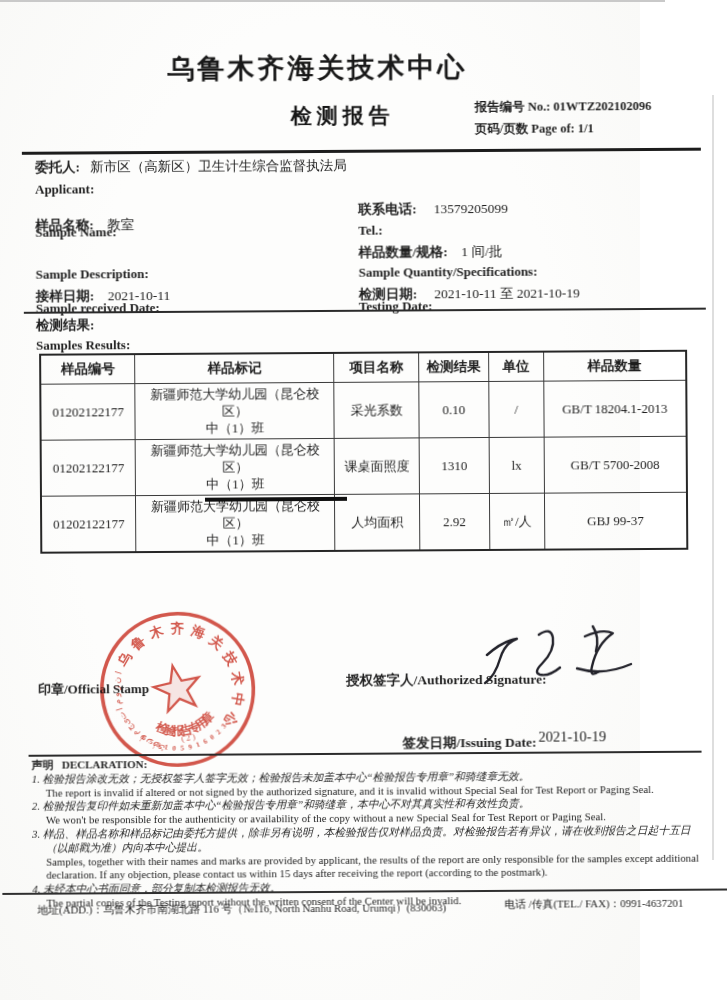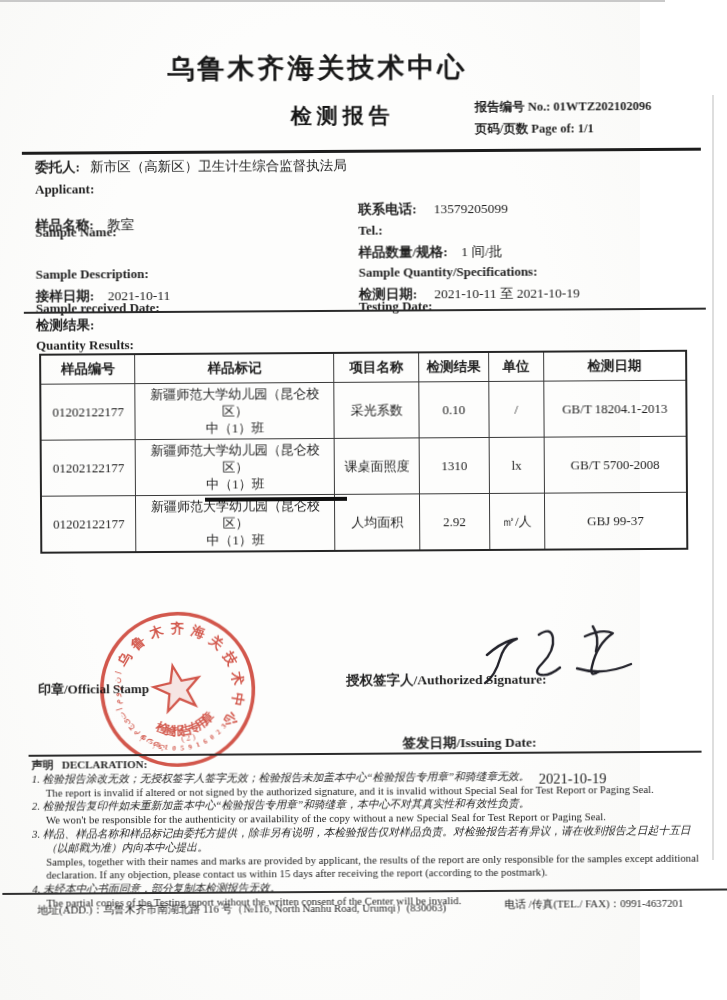--- a/index.html
+++ b/index.html
@@ -45,21 +45,21 @@
     border:1.4px solid #3a3a3a;text-align:center;vertical-align:middle;
     padding:2px 3px;
   }
   table.results{border:2px solid #262626;}
   table.results th{font-weight:bold;height:24px;font-size:13.5px;}
   table.results td{height:40px;}
   .pre{white-space:pre-line;line-height:17px;}
   .stamp-label{left:37px;top:679px;font-size:13px;font-weight:bold;}
   .sig-label{left:345px;top:672px;font-size:13.5px;font-weight:bold;}
   .date-label{left:390px;top:735px;font-size:13.5px;font-weight:bold;margin-left:11px;}
-  .date-val{left:537px;top:730px;font-size:14.5px;margin-top:42px;}
+  .date-val{left:537px;top:730px;font-size:14.5px;}
   .seal{position:absolute;left:93px;top:605px;width:167px;height:167px;
         opacity:.9;mix-blend-mode:multiply;}
   .signature{position:absolute;left:472px;top:612px;width:185px;height:90px;}
   .declaration{
     position:absolute;left:30px;top:757px;width:672px;
     font-size:10.8px;line-height:13.8px;color:#242424;
   }
   .declaration p{margin:0;}
   .decl-title{font-weight:bold;font-size:11px;}
   .decl-cn{font-style:italic;padding-left:14px;text-indent:-14px;}
@@ -124,39 +124,39 @@
 
     <div class="abs row" style="left:360px;top:286px">
       <span class="lbl">检测日期:</span>&nbsp;&nbsp;&nbsp;&nbsp;
       <span class="val">2021-10-11 至 2021-10-19</span>
     </div>
     <div class="abs row en lbl" style="left:360px;top:299px">Testing Date:</div>
 
     <div class="hrule rule-info"></div>
 
     <div class="abs row lbl" style="left:37px;top:315px">检测结果:</div>
-    <div class="abs row en lbl" style="left:37px;top:336px">Quantity Results:</div>
+    <div class="abs row en lbl" style="left:37px;top:336px">Samples Results:</div>
 
     <table class="results">
       <colgroup>
         <col style="width:14.7%">
           <col style="width:30.8%">
           <col style="width:13.1%">
         <col style="width:10.8%">
           <col style="width:8.5%">
           <col style="width:22.1%">
       </colgroup>
       <thead>
         <tr>
           <th>样品编号</th>
           <th>样品标记</th>
           <th>项目名称</th>
           <th>检测结果</th>
           <th>单位</th>
-          <th>检测日期</th>
+          <th>样品数量</th>
         </tr>
       </thead>
       <tbody>
         <tr>
           <td>01202122177</td>
           <td class="pre">新疆师范大学幼儿园（昆仑校区）
 中（1）班</td>
           <td>采光系数</td>
           <td>0.10</td>
           <td>/</td>

